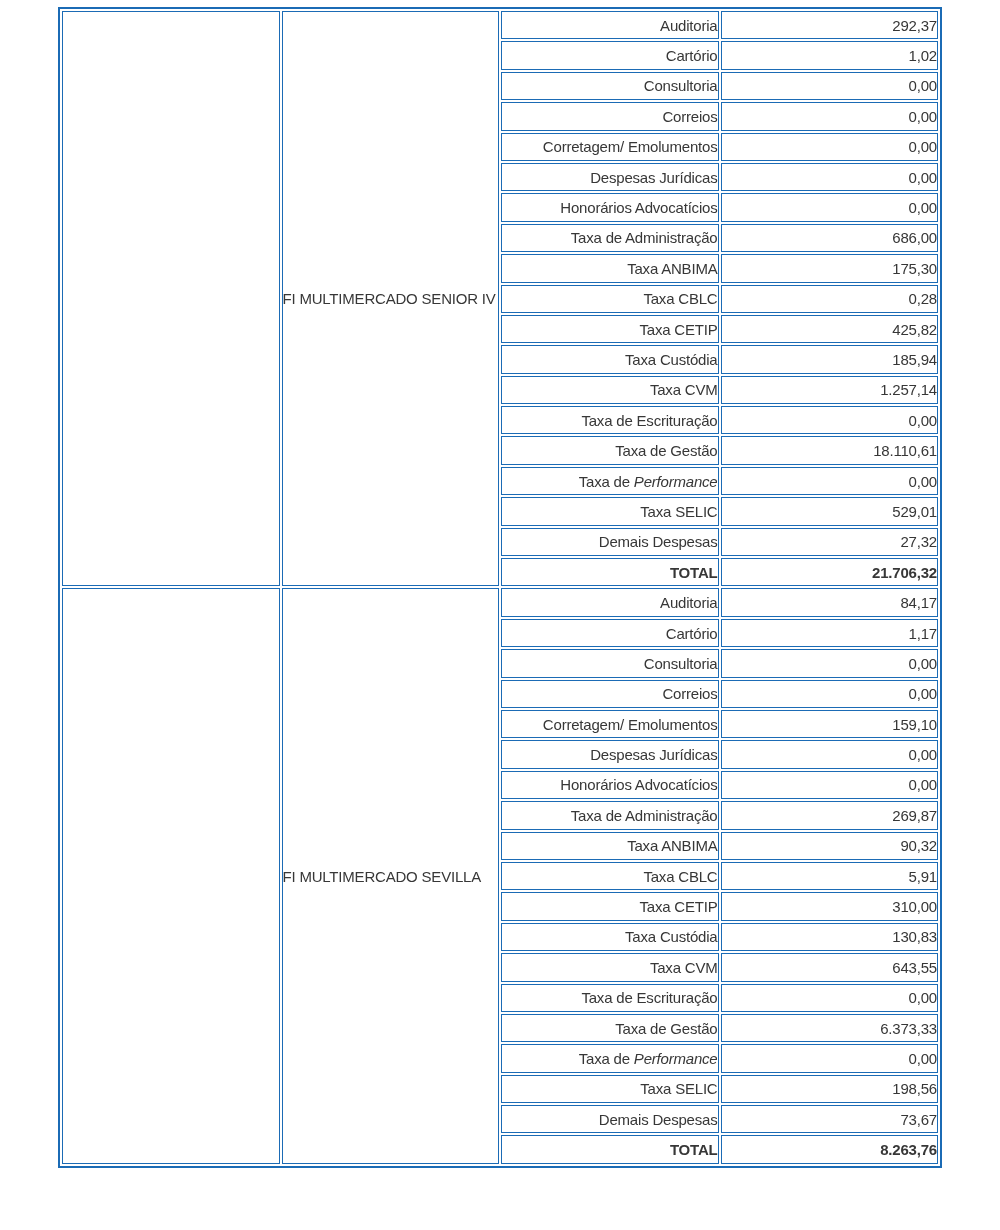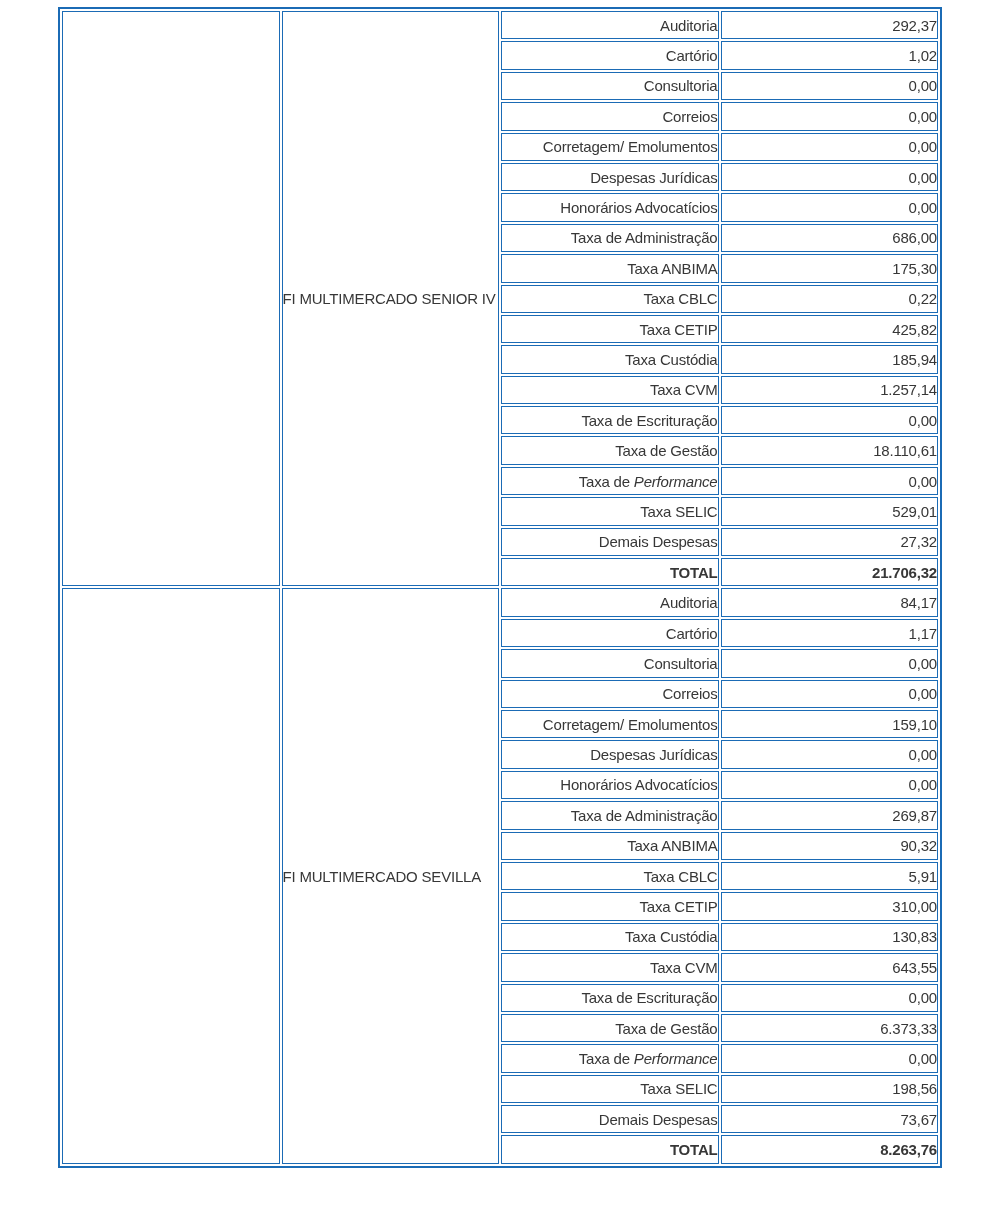--- a/index.html
+++ b/index.html
@@ -104,21 +104,21 @@
         <tr>
           <td class="label-cell">Taxa de Administração</td>
           <td class="value-cell">686,00</td>
         </tr>
         <tr>
           <td class="label-cell">Taxa ANBIMA</td>
           <td class="value-cell">175,30</td>
         </tr>
         <tr>
           <td class="label-cell">Taxa CBLC</td>
-          <td class="value-cell">0,22</td>
+          <td class="value-cell">0,28</td>
         </tr>
         <tr>
           <td class="label-cell">Taxa CETIP</td>
           <td class="value-cell">425,82</td>
         </tr>
         <tr>
           <td class="label-cell">Taxa Custódia</td>
           <td class="value-cell">185,94</td>
         </tr>
         <tr>

